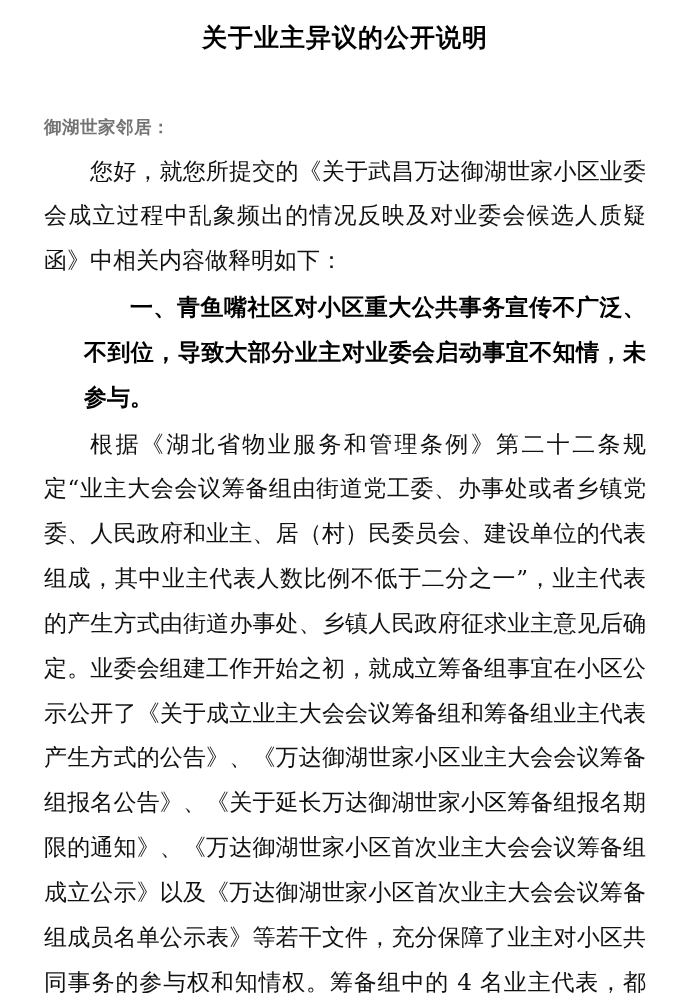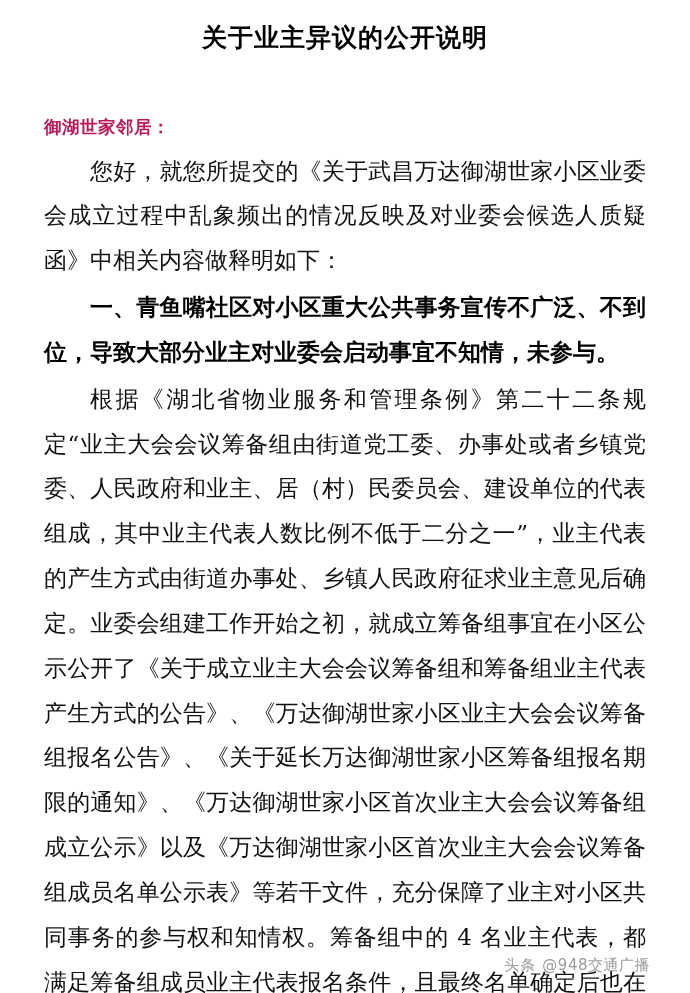--- a/index.html
+++ b/index.html
@@ -30,34 +30,35 @@
     line-height: 1.3;
     margin: 8px 0 0 0;
     color: #000;
   }
   .salutation {
     font-size: 17.5px;
     font-weight: bold;
     margin-top: 60px;
     margin-bottom: 10px;
     letter-spacing: 0.5px;
-    color: #be185d;
+    color: #737373;
   }
   p.body-para {
     font-size: 23px;
     line-height: 1.95;
     text-align: justify;
     text-justify: inter-ideograph;
     margin: 0 0 2px 0;
     text-indent: 2em;
     color: #111;
   }
   p.body-para.bold {
     font-weight: bold;
     color: #000;
+    margin-left: 40px;
   }
   .watermark {
     position: absolute;
     right: 40px;
     bottom: 18px;
     display: flex;
     align-items: center;
     gap: 6px;
     opacity: 0.85;
   }
@@ -82,18 +83,14 @@
   <h1 class="doc-title">关于业主异议的公开说明</h1>
 
   <div class="salutation">御湖世家邻居：</div>
 
   <p class="body-para">您好，就您所提交的《关于武昌万达御湖世家小区业委会成立过程中乱象频出的情况反映及对业委会候选人质疑函》中相关内容做释明如下：</p>
 
   <p class="body-para bold">一、青鱼嘴社区对小区重大公共事务宣传不广泛、不到位，导致大部分业主对业委会启动事宜不知情，未参与。</p>
 
   <p class="body-para">根据《湖北省物业服务和管理条例》第二十二条规定“业主大会会议筹备组由街道党工委、办事处或者乡镇党委、人民政府和业主、居（村）民委员会、建设单位的代表组成，其中业主代表人数比例不低于二分之一”，业主代表的产生方式由街道办事处、乡镇人民政府征求业主意见后确定。业委会组建工作开始之初，就成立筹备组事宜在小区公示公开了《关于成立业主大会会议筹备组和筹备组业主代表产生方式的公告》、《万达御湖世家小区业主大会会议筹备组报名公告》、《关于延长万达御湖世家小区筹备组报名期限的通知》、《万达御湖世家小区首次业主大会会议筹备组成立公示》以及《万达御湖世家小区首次业主大会会议筹备组成员名单公示表》等若干文件，充分保障了业主对小区共同事务的参与权和知情权。筹备组中的 4 名业主代表，都满足筹备组成员业主代表报名条件，且最终名单确定后也在小区物业管理区域内向全体业主公示过，公示期并无业主提出异议。</p>
 
-  <div class="watermark">
-    <span class="wm-logo">头条</span>
-    <span class="wm-text">@948交通广播</span>
-  </div>
 
 </div>
 
 </body></html>

